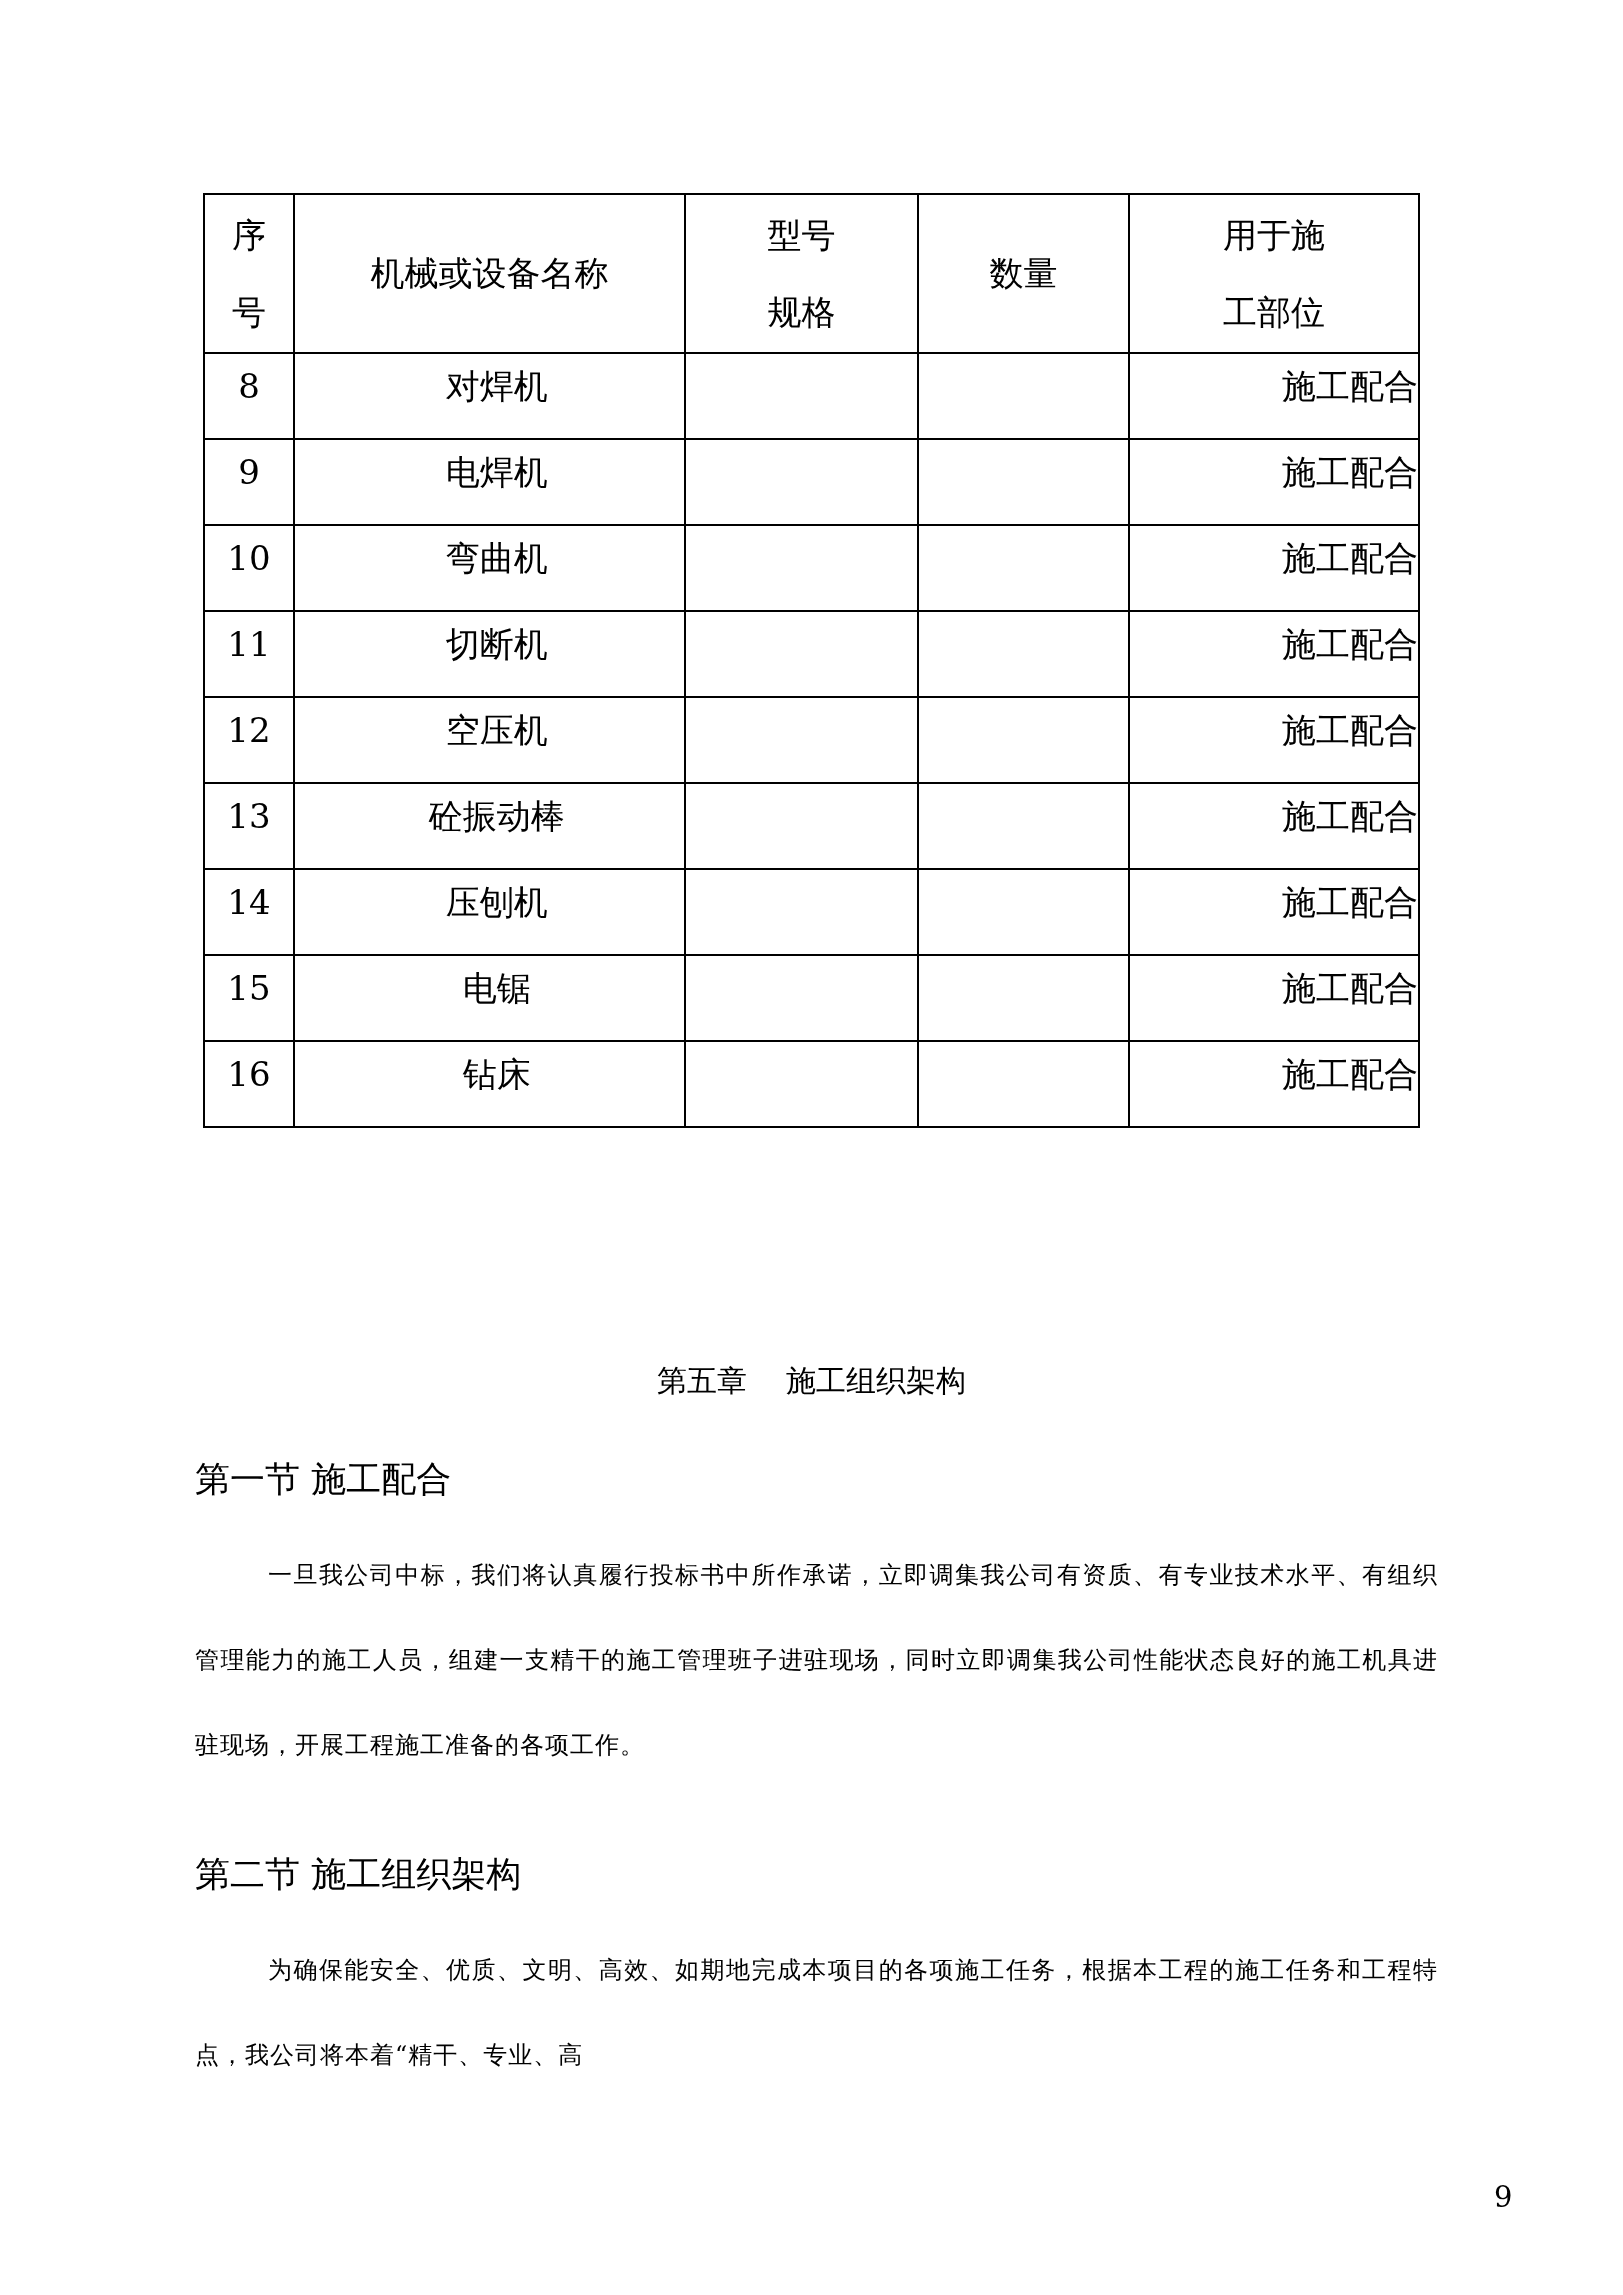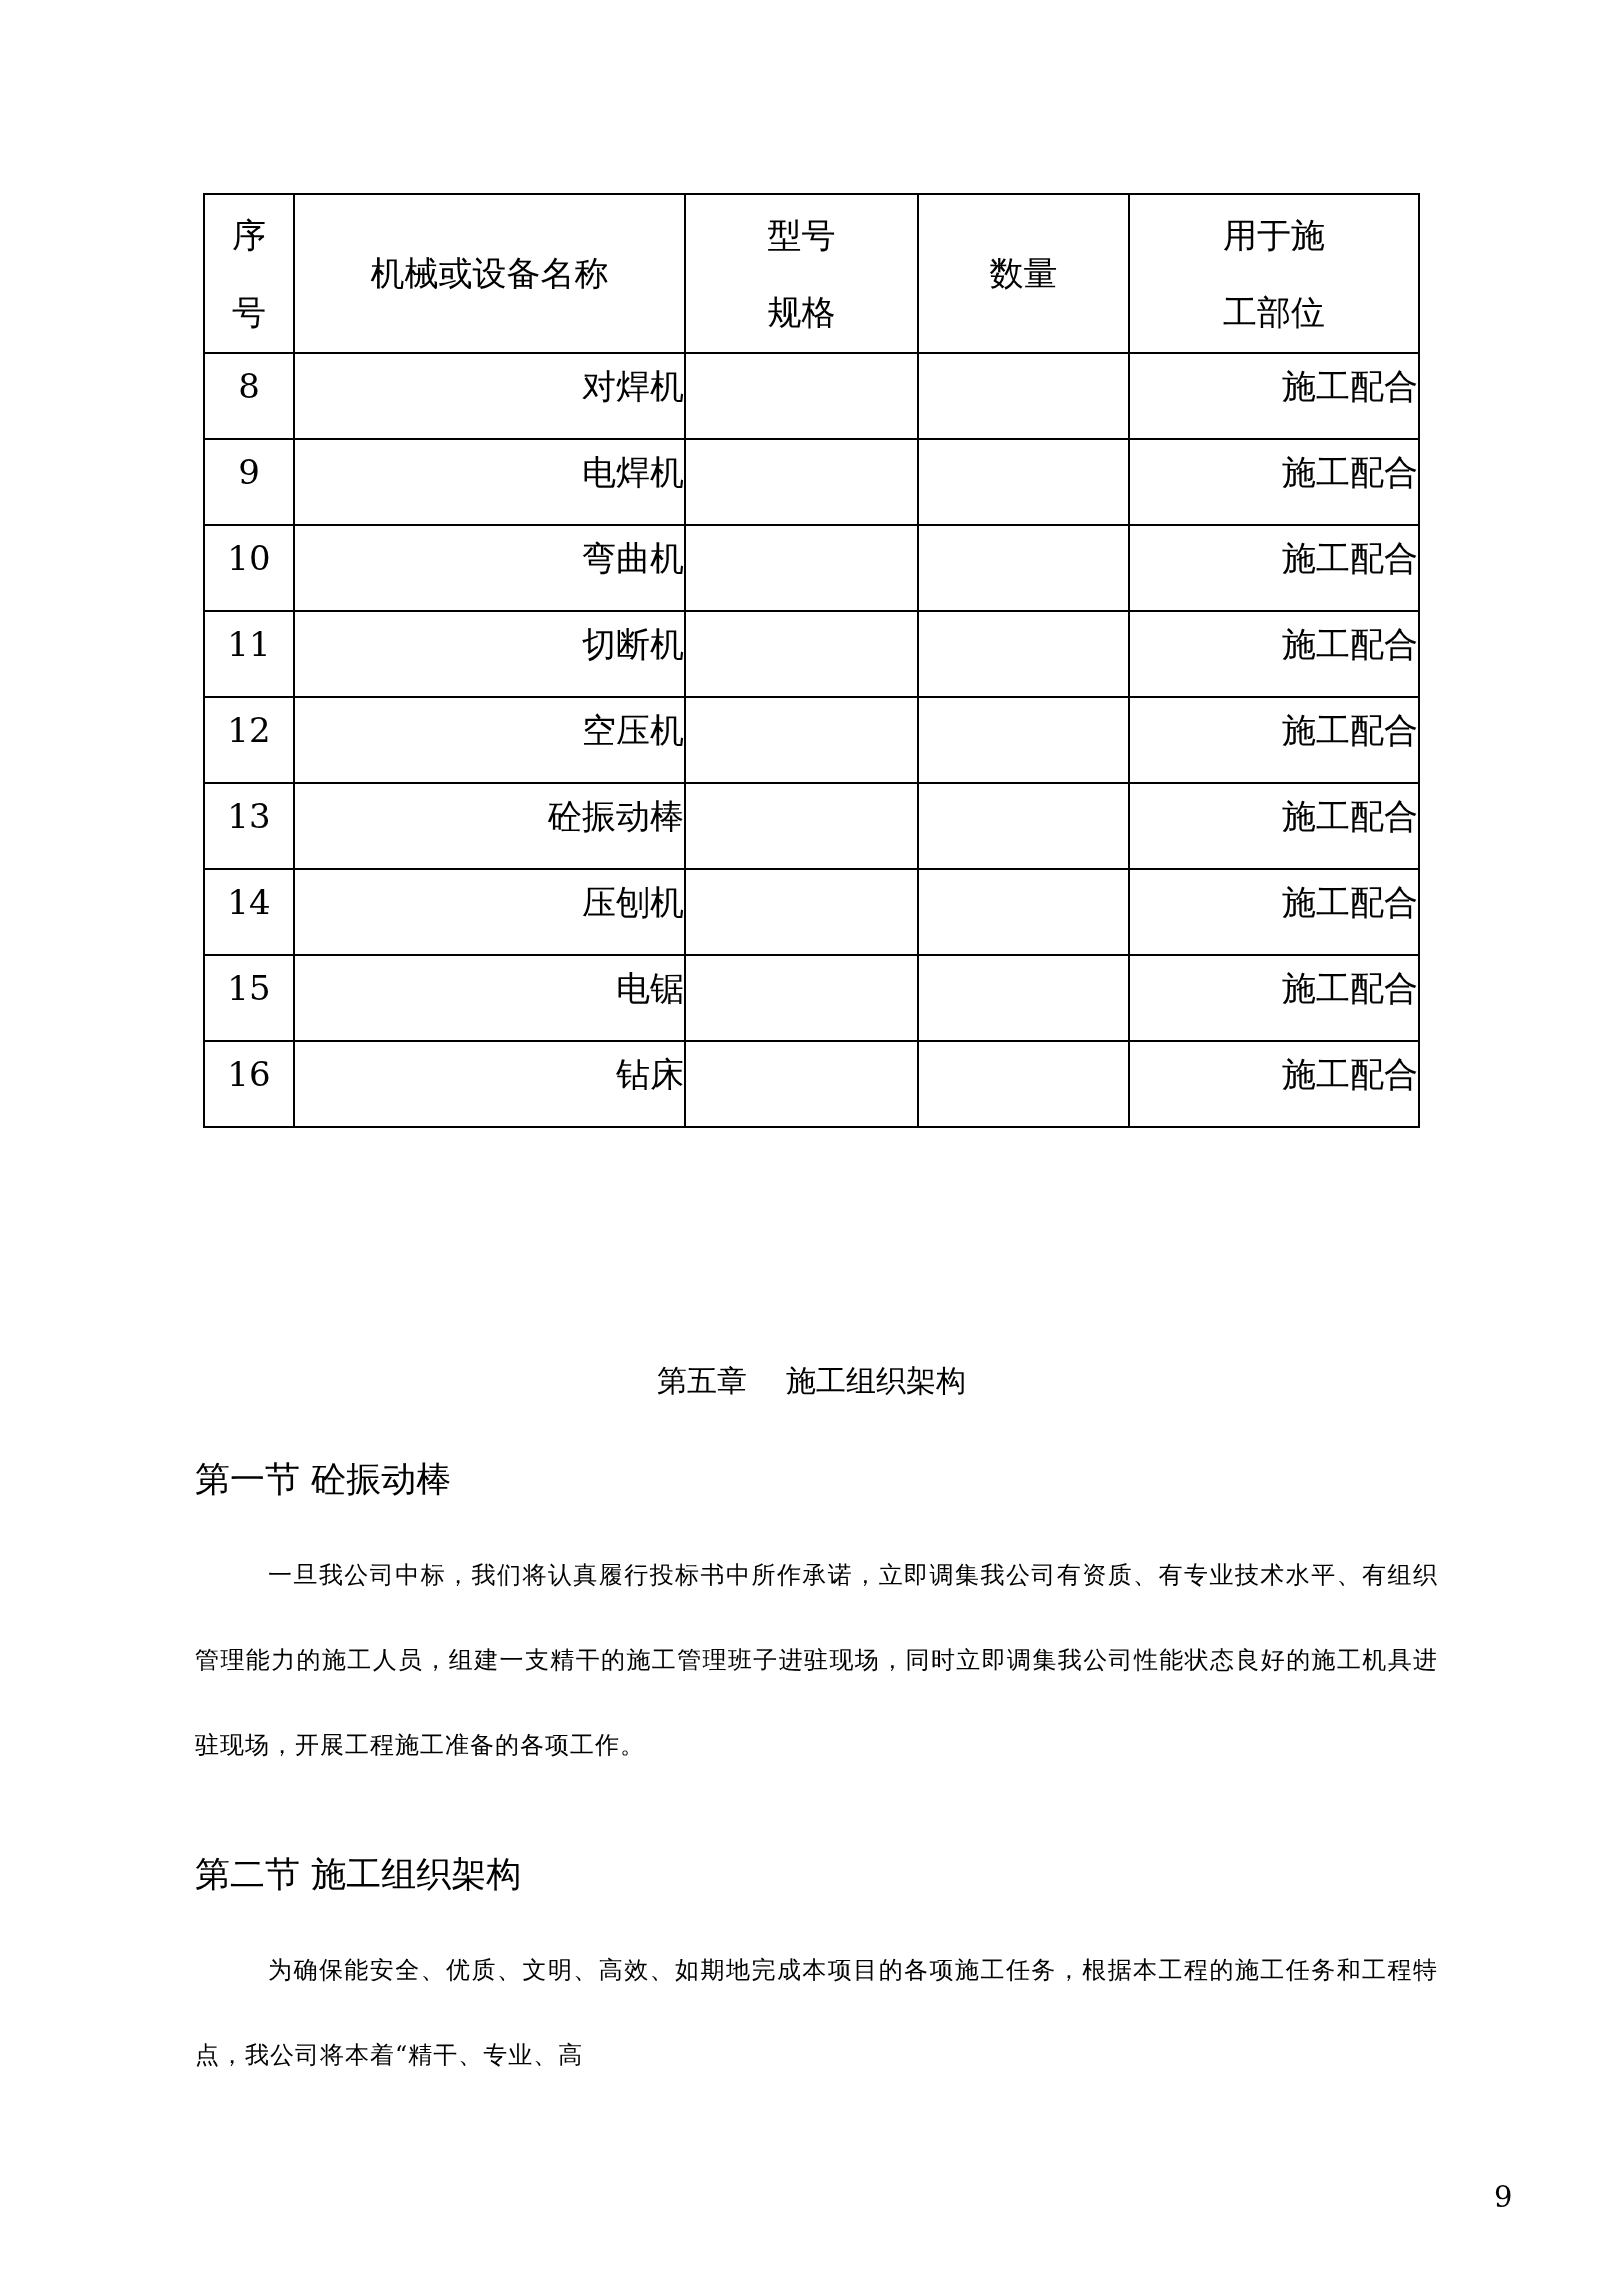--- a/index.html
+++ b/index.html
@@ -7,21 +7,21 @@
          font-family:"DejaVu Serif","Liberation Serif",serif; color:#000; }
   .page { position:absolute; left:0; top:0; width:1623px; height:2295px; }
 
   table.equip { position:absolute; left:203px; top:193px; width:1215px;
                 border-collapse:collapse; table-layout:fixed; }
   table.equip td, table.equip th { border:2px solid #000; padding:0; font-weight:normal;
                 font-size:34px; vertical-align:top; }
   table.equip th { height:157px; vertical-align:middle; text-align:center; line-height:77px; }
   table.equip td { height:84px; line-height:65px; }
   .c-no { width:88px; text-align:center; }
-  .c-name { width:389px; text-align:right; padding-left:14.4px !important; }
+  .c-name { width:389px; text-align:center; padding-left:14.4px !important; }
   .c-model { width:231px; }
   .c-qty { width:209px; }
   .c-use { width:288px; text-align:right; }
   .hdr-2line span { display:block; }
 
   .chapter { position:absolute; left:0; width:1623px; top:1348px; text-align:center;
              font-size:30px; line-height:65px; }
   .chapter .gap { display:inline-block; width:39px; }
   .section { position:absolute; left:195px; font-size:35px; line-height:65px; }
   .para { position:absolute; left:195px; width:1243px; font-size:24px; line-height:85px;
@@ -116,21 +116,21 @@
         <td class="c-qty"></td>
         <td class="c-use">施工配合</td>
       </tr>
     </tbody>
   </table>
 
   <div class="chapter">
     <span>第五章</span><span class="gap"></span><span>施工组织架构</span>
   </div>
 
-  <div class="section" style="top:1447px;">第一节  砼振动棒</div>
+  <div class="section" style="top:1447px;">第一节  施工配合</div>
   <div class="para" style="top:1533px;">一旦我公司中标，我们将认真履行投标书中所作承诺，立即调集我公司有资质、有专业技术水平、有组织管理能力的施工人员，组建一支精干的施工管理班子进驻现场，同时立即调集我公司性能状态良好的施工机具进驻现场，开展工程施工准备的各项工作。</div>
 
   <div class="section" style="top:1842px;">第二节  施工组织架构</div>
   <div class="para" style="top:1928px;">为确保能安全、优质、文明、高效、如期地完成本项目的各项施工任务，根据本工程的施工任务和工程特点，我公司将本着“精干、专业、高</div>
 
   <div class="page-num">9</div>
 </div>
 
 
 </body></html>

